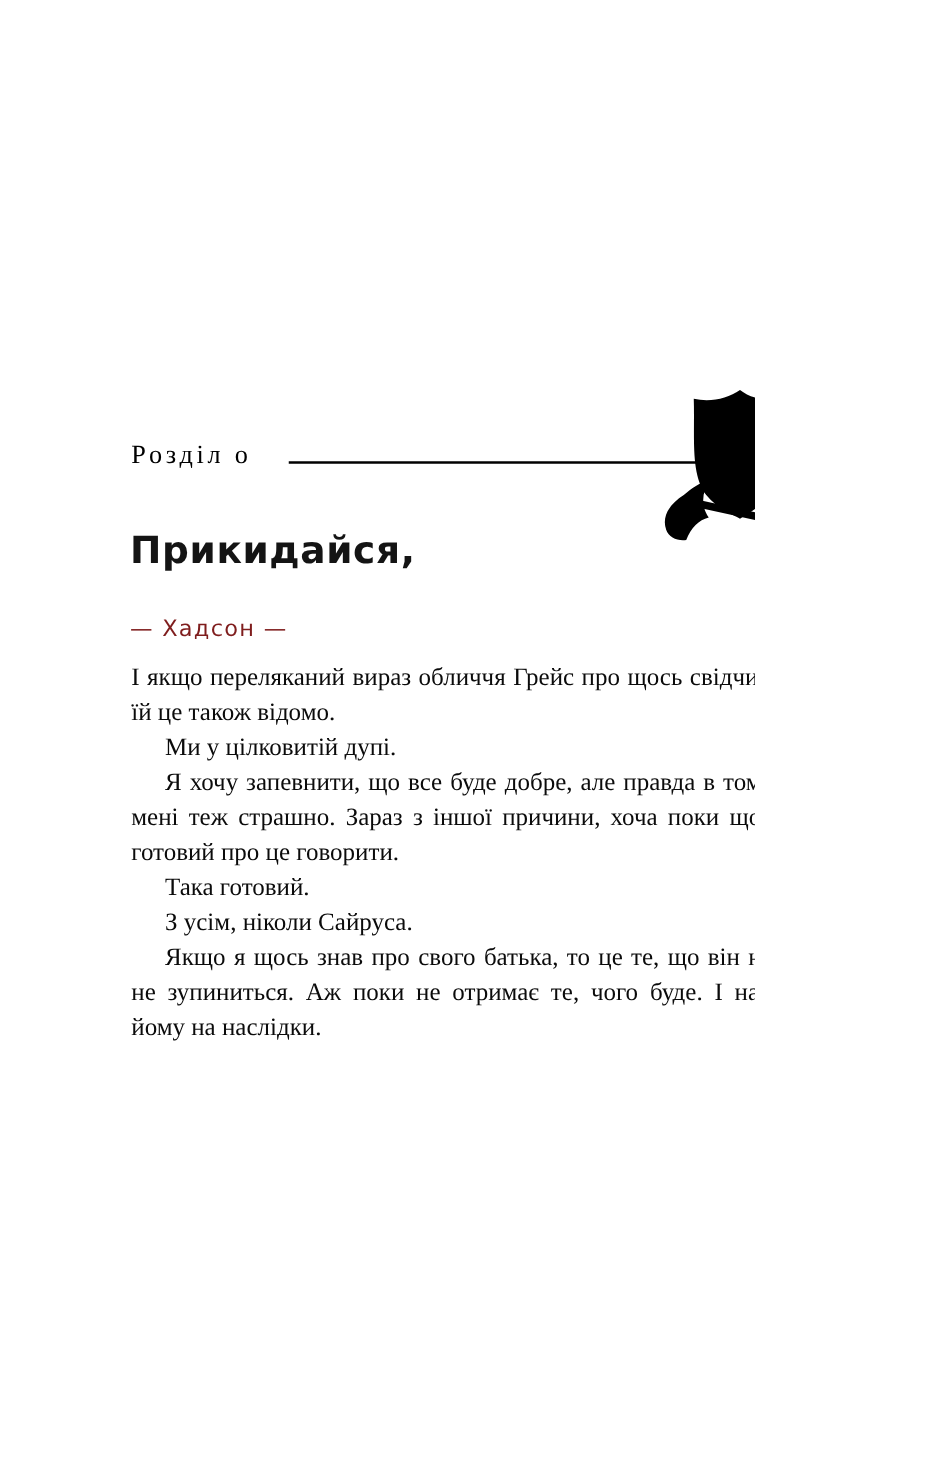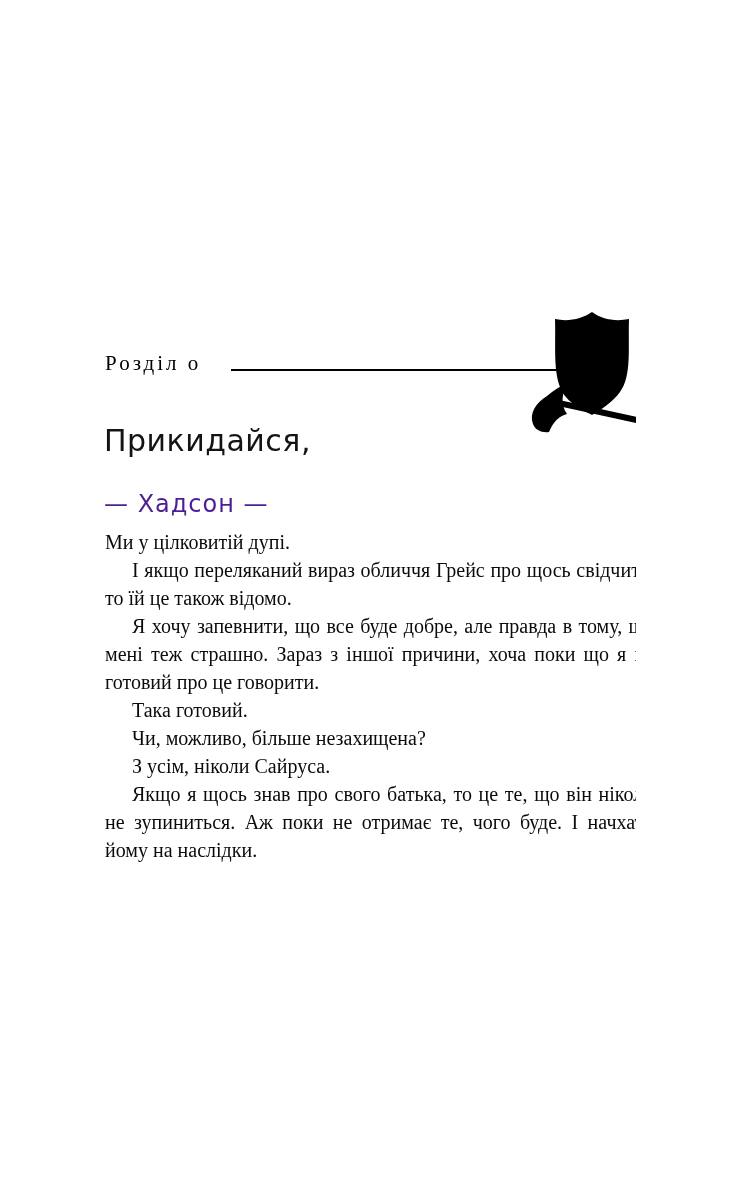--- a/index.html
+++ b/index.html
@@ -7,21 +7,20 @@
     padding: 0;
     background: #ffffff;
   }
   .page {
     position: relative;
     width: 604px;
     height: 1181px;
     background: #ffffff;
     color: #0b0b0b;
     overflow: hidden;
-    padding-left: 32px;
   }
 
   
   .chapter-label {
     position: absolute;
     left: 105px;
     top: 351px;
     font-family: "Liberation Serif", serif;
     font-size: 21px;
     line-height: 24px;
@@ -44,37 +43,37 @@
     width: 134px;
     height: 130px;
   }
 
   
   .chapter-title {
     position: absolute;
     left: 104px;
     top: 399px;
     font-family: "DejaVu Sans", sans-serif;
-    font-weight: 400;
+    font-weight: 700;
     font-size: 30px;
     line-height: 44px;
     letter-spacing: 0.5px;
     color: #141414;
   }
 
   
   .pov-label {
     position: absolute;
     left: 104px;
     top: 491px;
     font-family: "DejaVu Sans", sans-serif;
-    font-size: 24px;
+    font-size: 18px;
     line-height: 26px;
     letter-spacing: 1px;
-    color: #4c1d95;
+    color: #7f1d1d;
     white-space: nowrap;
   }
 
   
   .chapter-body {
     position: absolute;
     left: 105px;
     top: 528px;
     width: 549px;
     font-family: "Liberation Serif", serif;
@@ -123,22 +122,21 @@
     </svg>
   </span>
 
   <h1 class="chapter-title">
     <span>Прикидайся,</span><br>
   </h1>
 
   <div class="pov-label">— Хадсон —</div>
 
   <main class="chapter-body">
+    <p>І якщо переляканий вираз обличчя Грейс про щось свідчить, то їй це також відомо.</p>
     <p>Ми у цілковитій дупі.</p>
-    <p>І якщо переляканий вираз обличчя Грейс про щось свідчить, то їй це також відомо.</p>
     <p>Я хочу запевнити, що все буде добре, але правда в тому, що мені теж страшно. Зараз з іншої причини, хоча поки що я не готовий про це говорити.</p>
     <p>Така готовий.</p>
-    <p>Чи, можливо, більше незахищена?</p>
     <p>З усім, ніколи Сайруса.</p>
     <p>Якщо я щось знав про свого батька, то це те, що він ніколи не зупиниться. Аж поки не отримає те, чого буде. І начхати йому на наслідки.</p>
   </main>
 
 </div>
 
 </body></html>

